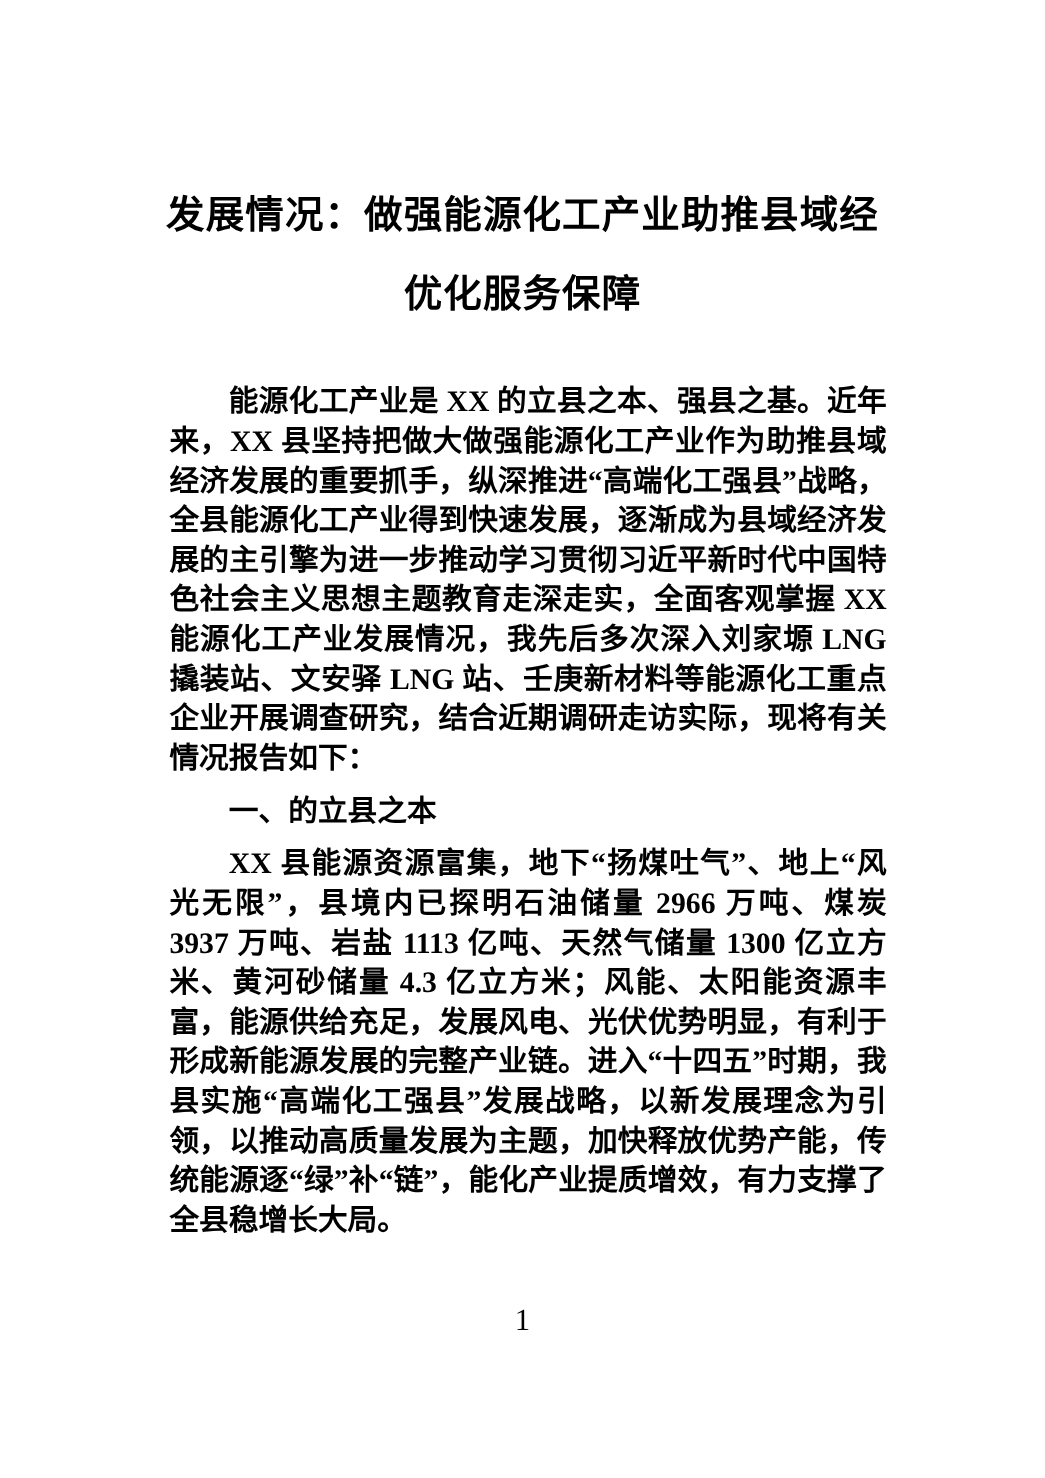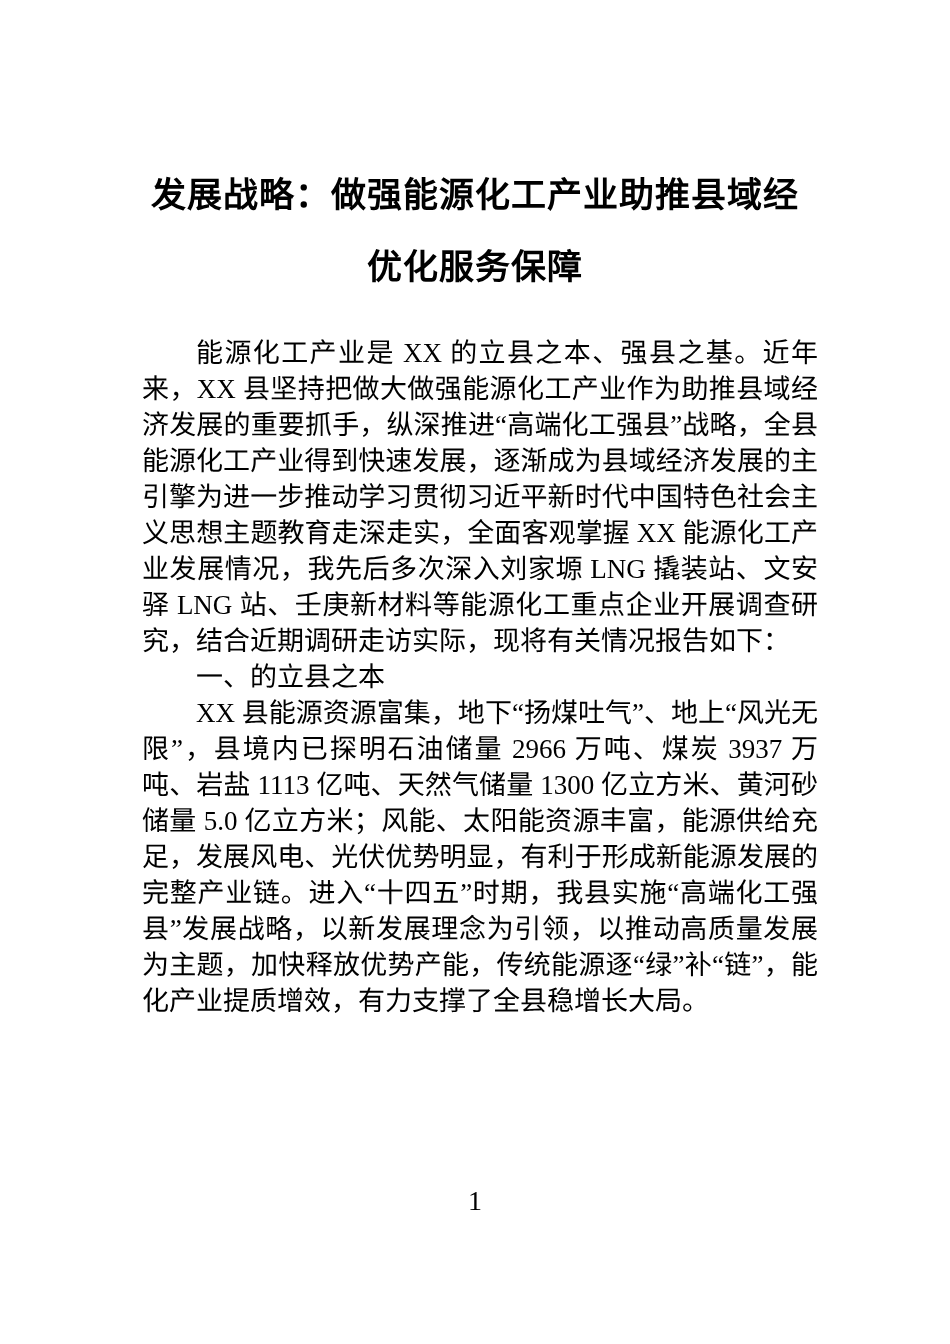--- a/index.html
+++ b/index.html
@@ -36,45 +36,46 @@
   .doc-body {
     position: absolute;
     top: 335px;
     left: 142px;
     width: 676px;
     font-size: 27px;
     line-height: 36px;
     text-align: justify;
   }
   .para {
-    margin: 0;
+    margin: 12px;
     padding: 0;
     text-indent: 2em;
+    font-weight: bold;
   }
   .page-number {
     position: absolute;
     top: 1185px;
     left: 0;
     width: 950px;
     text-align: center;
     font-size: 28px;
     line-height: 32px;
   }
 </style>
 </head>
 <body>
 
 <div class="page">
 
   <h1 class="doc-title">
-    <span class="title-line">发展战略：做强能源化工产业助推县域经</span>
+    <span class="title-line">发展情况：做强能源化工产业助推县域经</span>
     <span class="title-line">优化服务保障</span>
   </h1>
 
   <div class="doc-body">
     <p class="para">能源化工产业是 XX 的立县之本、强县之基。近年来，XX 县坚持把做大做强能源化工产业作为助推县域经济发展的重要抓手，纵深推进“高端化工强县”战略，全县能源化工产业得到快速发展，逐渐成为县域经济发展的主引擎为进一步推动学习贯彻习近平新时代中国特色社会主义思想主题教育走深走实，全面客观掌握 XX 能源化工产业发展情况，我先后多次深入刘家塬 LNG 撬装站、文安驿 LNG 站、壬庚新材料等能源化工重点企业开展调查研究，结合近期调研走访实际，现将有关情况报告如下：</p>
     <p class="para">一、的立县之本</p>
-    <p class="para">XX 县能源资源富集，地下“扬煤吐气”、地上“风光无限”，县境内已探明石油储量 2966 万吨、煤炭 3937 万吨、岩盐 1113 亿吨、天然气储量 1300 亿立方米、黄河砂储量 5.0 亿立方米；风能、太阳能资源丰富，能源供给充足，发展风电、光伏优势明显，有利于形成新能源发展的完整产业链。进入“十四五”时期，我县实施“高端化工强县”发展战略，以新发展理念为引领，以推动高质量发展为主题，加快释放优势产能，传统能源逐“绿”补“链”，能化产业提质增效，有力支撑了全县稳增长大局。</p>
+    <p class="para">XX 县能源资源富集，地下“扬煤吐气”、地上“风光无限”，县境内已探明石油储量 2966 万吨、煤炭 3937 万吨、岩盐 1113 亿吨、天然气储量 1300 亿立方米、黄河砂储量 4.3 亿立方米；风能、太阳能资源丰富，能源供给充足，发展风电、光伏优势明显，有利于形成新能源发展的完整产业链。进入“十四五”时期，我县实施“高端化工强县”发展战略，以新发展理念为引领，以推动高质量发展为主题，加快释放优势产能，传统能源逐“绿”补“链”，能化产业提质增效，有力支撑了全县稳增长大局。</p>
   </div>
 
   <div class="page-number">1</div>
 
 </div>
 
 </body></html>

